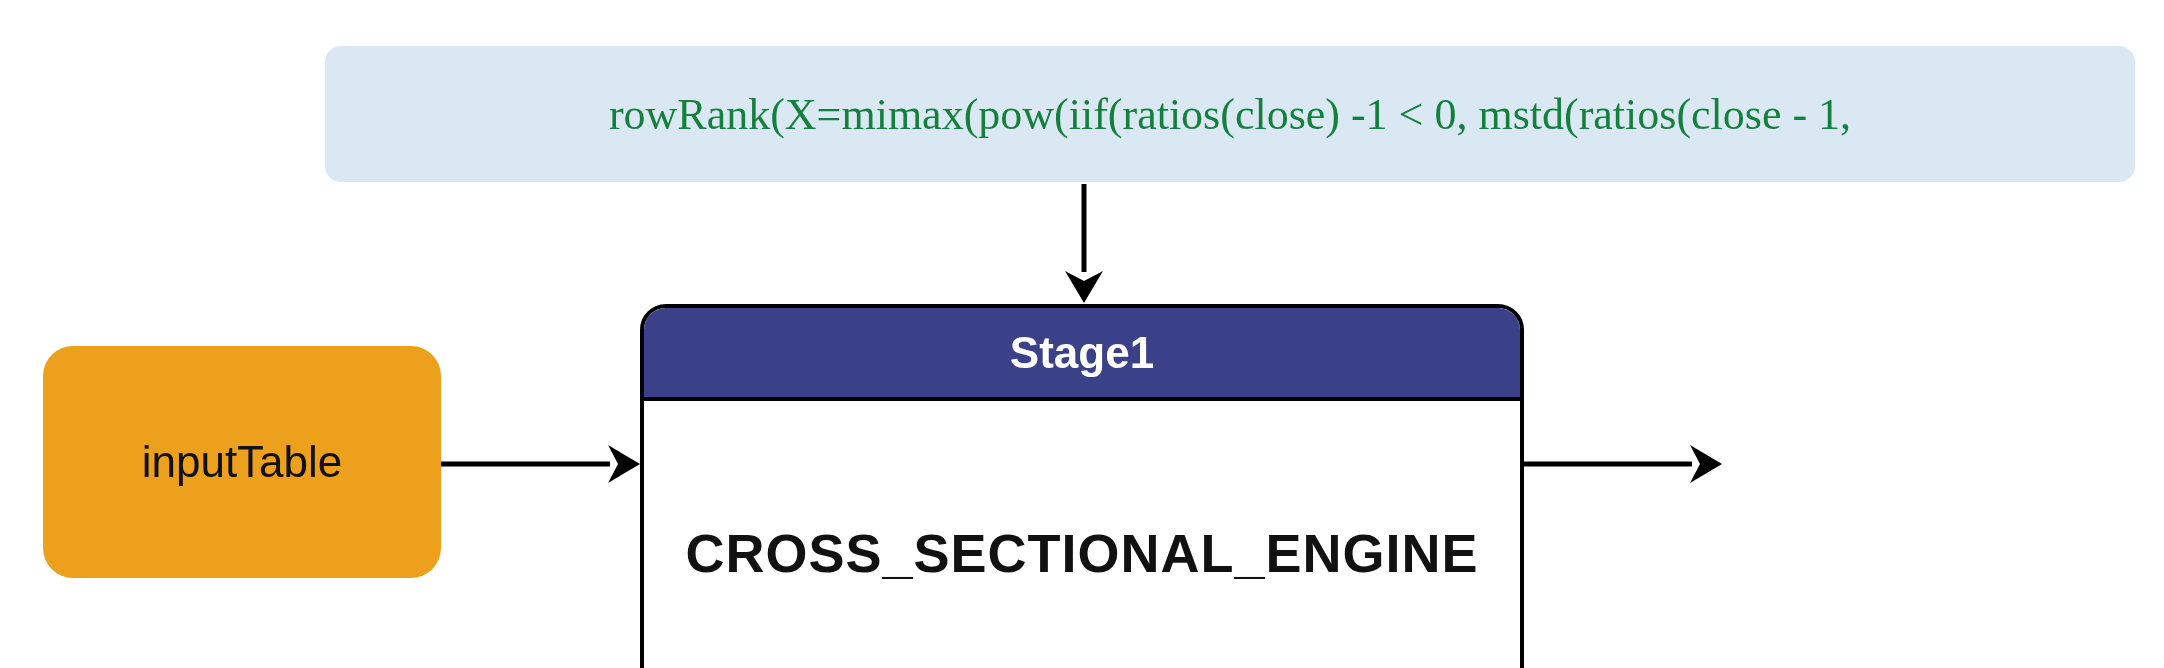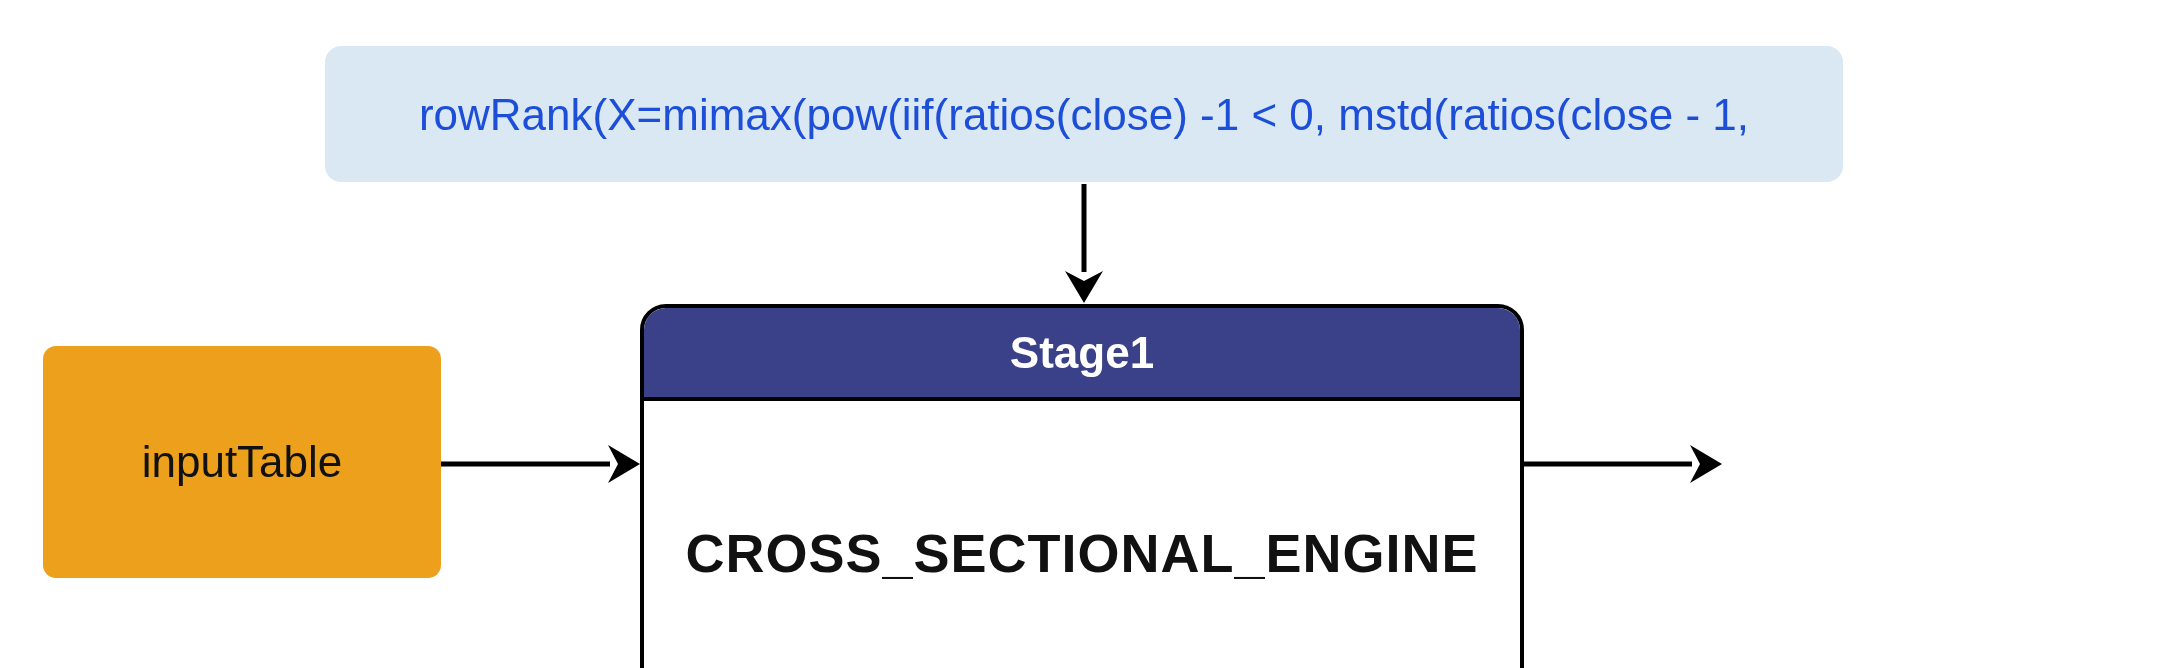--- a/index.html
+++ b/index.html
@@ -13,33 +13,34 @@
     width: 2164px;
     height: 668px;
     background: #ffffff;
     overflow: hidden;
   }
   
   .annotation-box {
     position: absolute;
     left: 325px;
     top: 46px;
-    width: 1518px;
+    width: 1810px;
     height: 136px;
     background: #dae8f4;
     border-radius: 16px;
     display: flex;
     flex-direction: column;
     align-items: center;
     justify-content: center;
-    color: #1d4ed8;
+    color: #15803d;
     font-size: 44px;
     line-height: 55px;
     text-align: center;
     white-space: nowrap;
+    font-family: Liberation Serif, serif;
   }
   
   .edges-svg {
     position: absolute;
     left: 0;
     top: 0;
     width: 2164px;
     height: 668px;
     pointer-events: none;
   }
@@ -90,21 +91,21 @@
     font-weight: bold;
     letter-spacing: 1px;
   }
   
   .table-node {
     position: absolute;
     top: 346px;
     width: 398px;
     height: 232px;
     background: #eda01b;
-    border-radius: 13px;
+    border-radius: 30px;
     display: flex;
     align-items: center;
     justify-content: center;
     color: #111111;
     font-size: 44px;
   }
   .table-node.input  { left: 43px; }
   .table-node.output { left: 1722px; }
 </style>
 </head>

